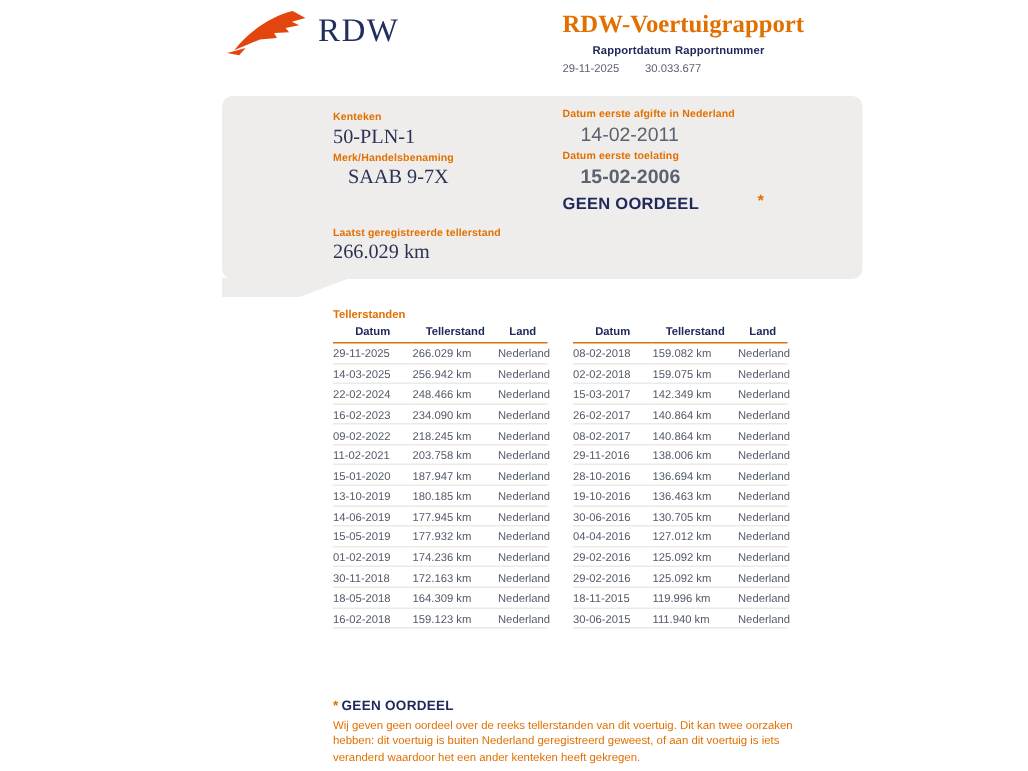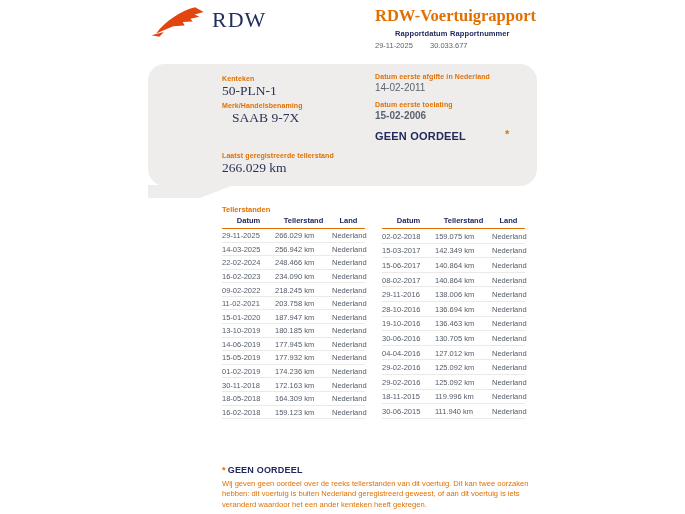--- a/index.html
+++ b/index.html
@@ -19,25 +19,25 @@
   .logo{position:absolute;left:149px;top:4px;width:58px;height:38px;}
   .wordmark{position:absolute;left:212px;top:7px;font-family:"Liberation Serif",serif;font-size:22px;letter-spacing:1px;color:#222F5E;}
   .report-title{position:absolute;left:375px;top:6px;font-family:"Liberation Serif",serif;font-weight:bold;font-size:16.5px;color:var(--orange);}
   .report-meta{position:absolute;left:375px;top:29px;display:flex;gap:14px;}
   .meta-block{display:flex;flex-direction:column;}
   .meta-label{font-size:7.5px;font-weight:bold;color:var(--navy);letter-spacing:.1px;padding-left:20px;}
   .meta-value{font-size:7.5px;color:var(--gray-text);margin-top:3px;}
   .report-meta .meta-block:first-child{width:41px;}
 
   
-  .card{position:absolute;left:148px;top:64px;width:389px;height:122px;background:var(--card-bg);border-radius:17px;}
+  .card{position:absolute;left:148px;top:64px;width:427px;height:122px;background:var(--card-bg);border-radius:7px;}
   .card-tail{position:absolute;left:0;top:121px;width:86px;height:13px;background:var(--card-bg);clip-path:polygon(0 0,100% 0,60% 100%,0 100%);}
   .fld-label{position:absolute;font-size:7px;font-weight:bold;color:var(--orange);letter-spacing:.1px;}
   .fld-big{position:absolute;font-family:"Liberation Serif",serif;font-size:13.5px;color:#2A3353;}
-  .fld-small{position:absolute;font-size:10px;color:var(--gray-text);}
+  .fld-small{position:absolute;font-size:13px;color:var(--gray-text);margin-left:12px;}
   .verdict{position:absolute;left:227px;top:66px;font-size:11px;font-weight:bold;color:var(--navy);letter-spacing:.2px;}
   .verdict-star{position:absolute;left:357px;top:64px;font-size:11px;font-weight:bold;color:var(--orange);}
 
   
   .tables-heading{position:absolute;left:222px;top:205px;font-size:7.5px;font-weight:bold;color:var(--orange);}
   .tables-wrap{position:absolute;left:222px;top:216px;display:flex;gap:17px;}
   table.meter{border-collapse:collapse;width:143px;table-layout:fixed;}
   table.meter col.c1{width:53px;} table.meter col.c2{width:57px;} table.meter col.c3{width:33px;}
   table.meter th{font-size:7.5px;font-weight:bold;color:var(--navy);text-align:center;padding:0 0 3px 0;border-bottom:1px solid var(--orange);}
   table.meter td{font-size:7.5px;color:#535B68;padding:2.2px 0 1.4px 0;border-bottom:1px solid var(--row-line);white-space:nowrap;}
@@ -205,35 +205,40 @@
         </colgroup>
       <thead>
         <tr>
           <th>Datum</th>
           <th>Tellerstand</th>
           <th class="col-land">Land</th>
         </tr>
       </thead>
       <tbody>
 
+          <tr>
+            <td>08-02-2018</td>
+            <td>159.082 km</td>
+            <td class="col-land">Nederland</td>
+          </tr>
 
           <tr>
             <td>02-02-2018</td>
             <td>159.075 km</td>
             <td class="col-land">Nederland</td>
           </tr>
 
           <tr>
             <td>15-03-2017</td>
             <td>142.349 km</td>
             <td class="col-land">Nederland</td>
           </tr>
 
           <tr>
-            <td>15-06-2017</td>
+            <td>26-02-2017</td>
             <td>140.864 km</td>
             <td class="col-land">Nederland</td>
           </tr>
 
           <tr>
             <td>08-02-2017</td>
             <td>140.864 km</td>
             <td class="col-land">Nederland</td>
           </tr>
 

